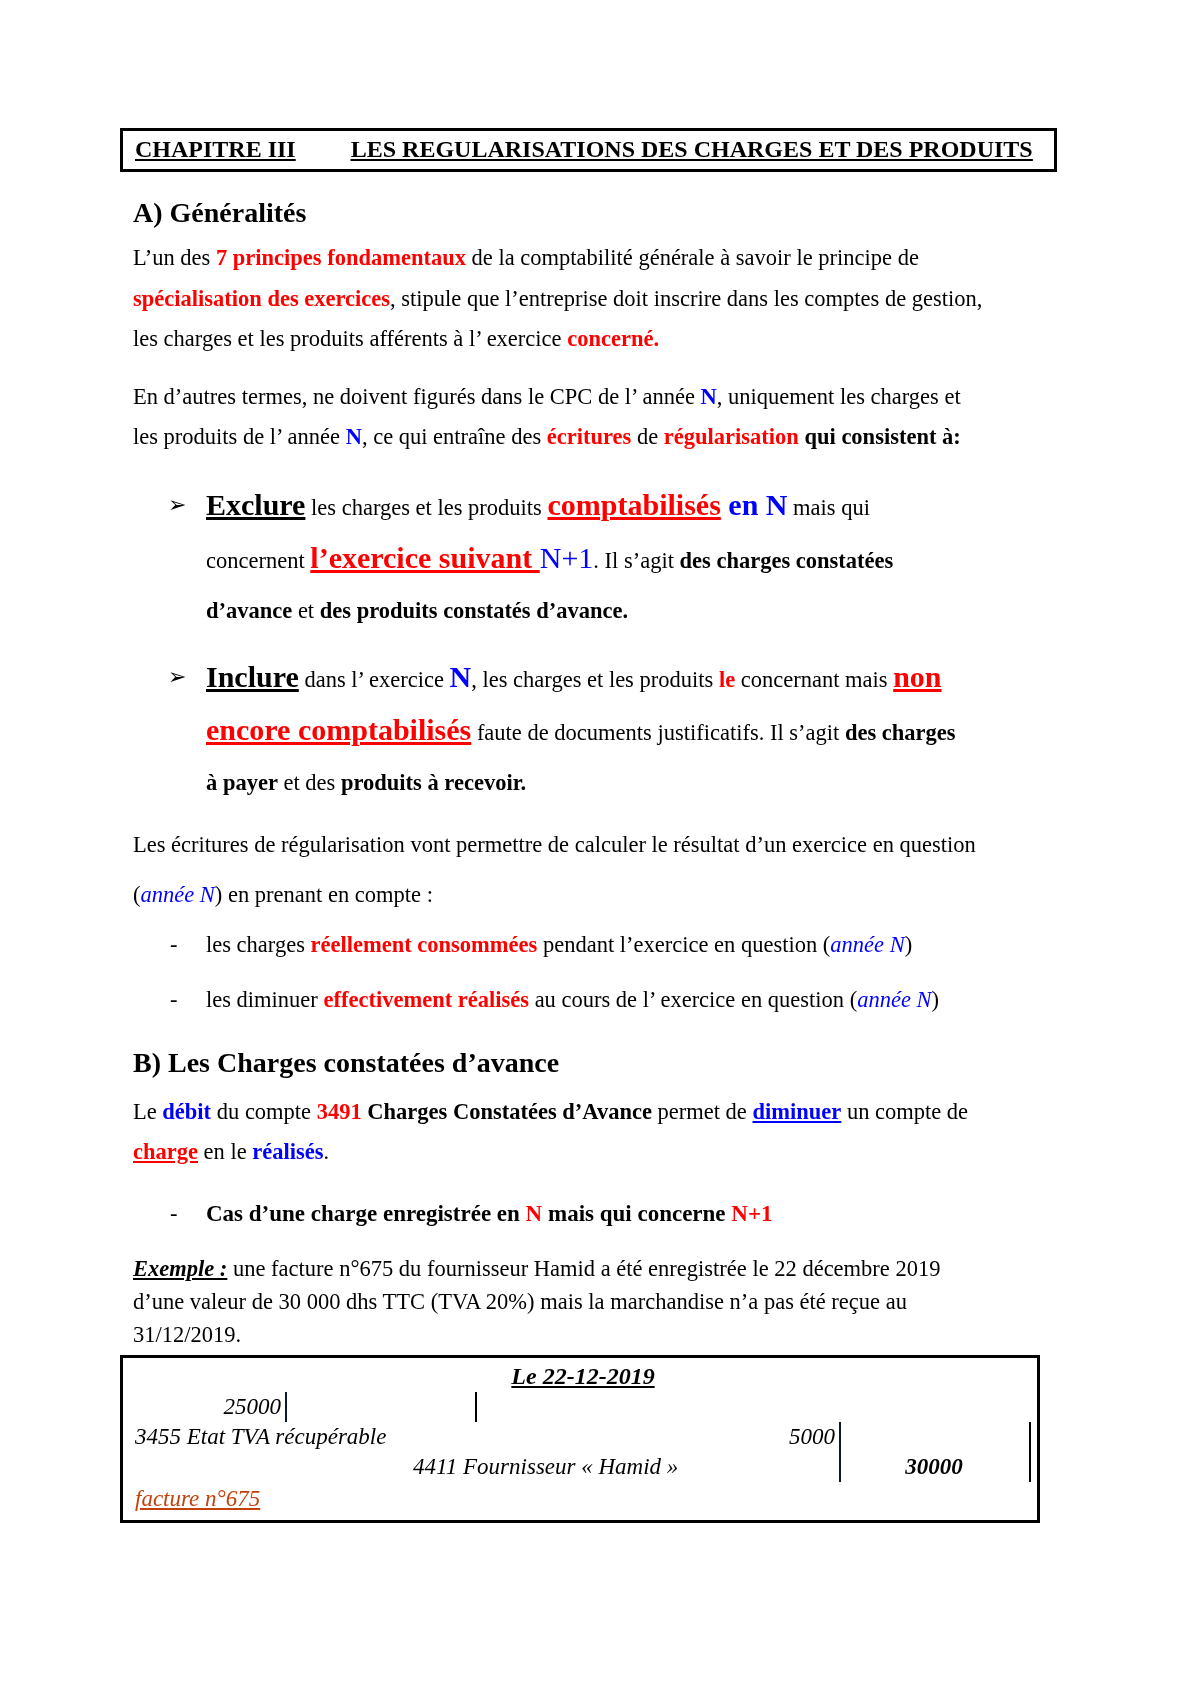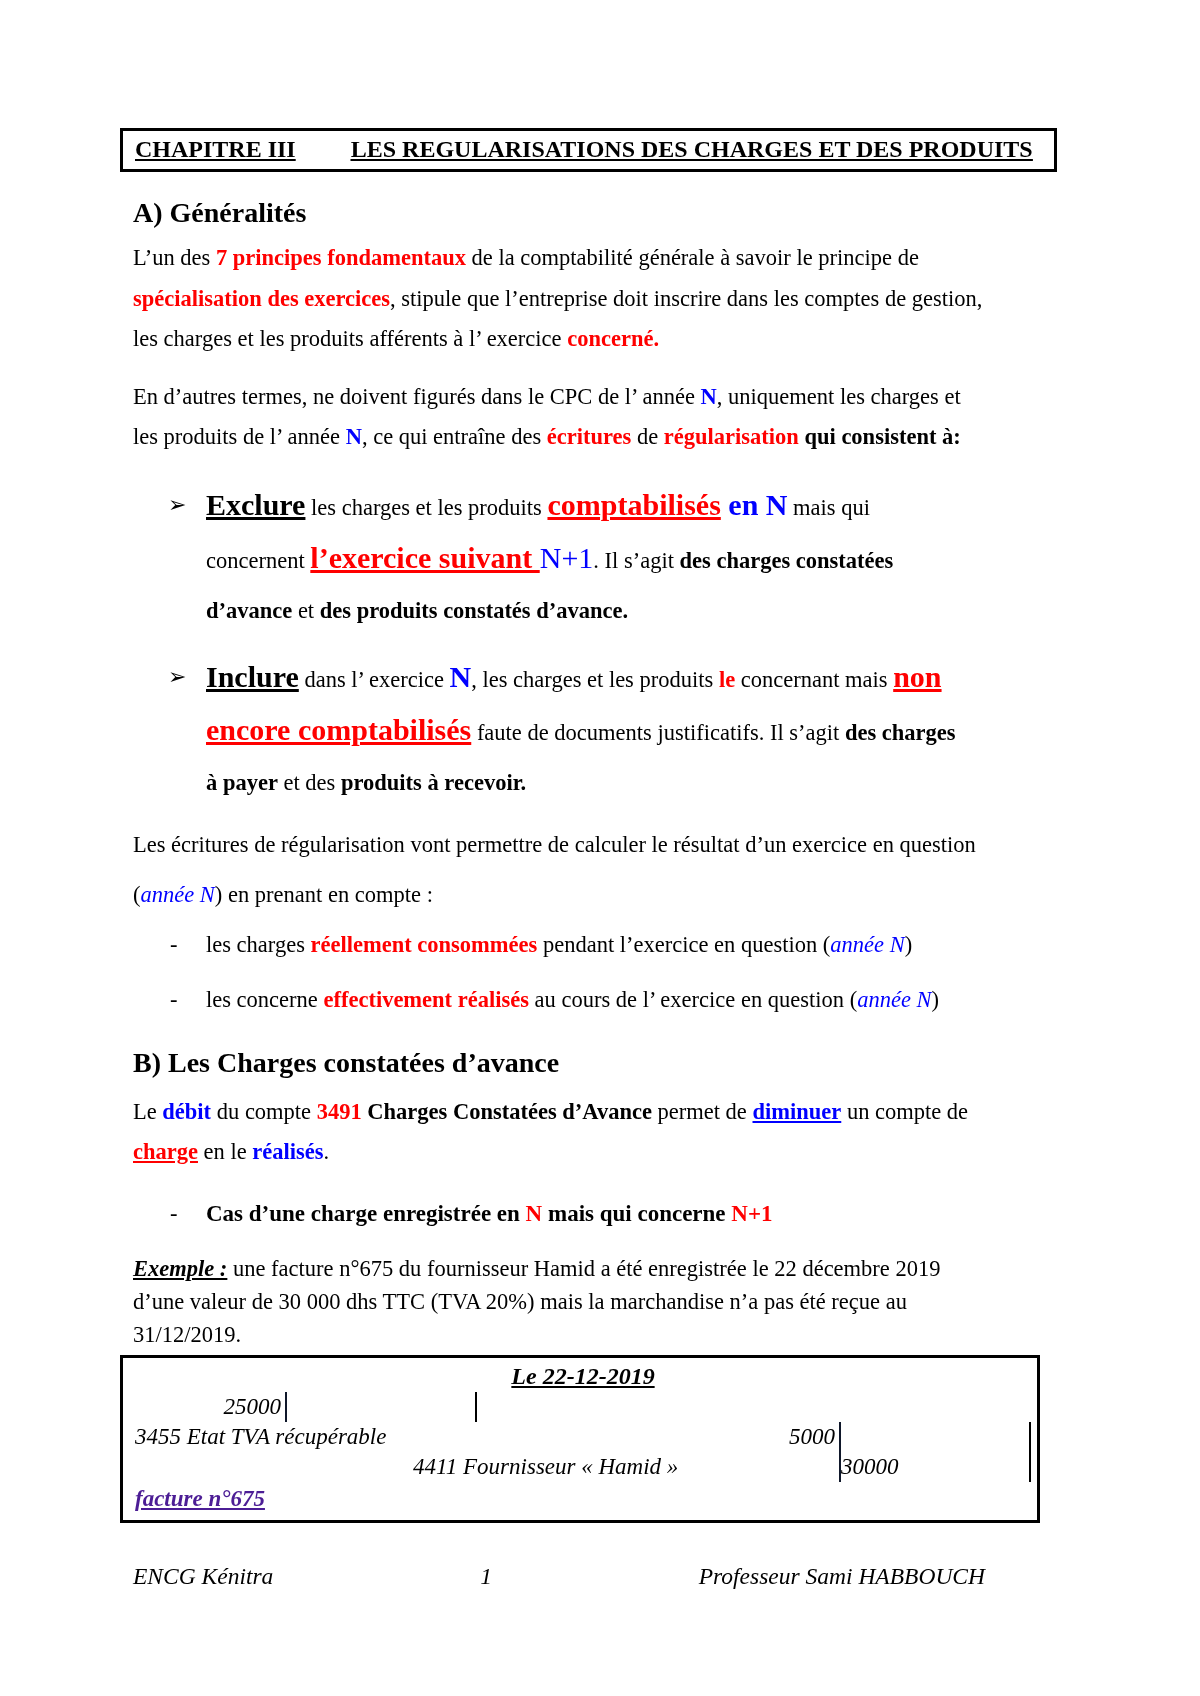--- a/index.html
+++ b/index.html
@@ -111,30 +111,30 @@
   .j-account { flex: 1; }
   .j-account.indent { padding-left: 278px; }
   .j-debit {
     width: 152px; flex: none;
     text-align: right;
     padding-right: 4px;
     border-right: 2px solid #0f172a;
   }
   .j-credit {
     width: 190px; flex: none;
-    text-align: left;
+    text-align: center;
     padding-right: 2px;
     border-right: 2px solid #000;
+    font-weight: bold;
   }
   .j-note {
-    color: #4c1d95;
+    color: #c2410c;
     text-decoration: underline;
     line-height: 30px;
     margin-top: 2px;
-    font-weight: bold;
   }
 
   .footer {
     display: flex;
     justify-content: space-between;
     align-items: baseline;
     margin: 40px 215px 0 133px;
     font-style: italic;
     font-size: 23.5px;
   }
@@ -167,21 +167,21 @@
 
   <p class="para para-spaced"><span>Les écritures de régularisation vont permettre de calculer le résultat d’un exercice en question (</span><span class="blue i">année N</span><span>) en prenant en compte :</span></p>
 
   <div class="dash">
     <span class="marker-dash">-</span>
     <div class="dash-text"><span>les charges </span><span class="red b">réellement consommées</span><span> pendant l’exercice en question (</span><span class="blue i">année N</span><span>)</span></div>
   </div>
 
   <div class="dash dash-2">
     <span class="marker-dash">-</span>
-    <div class="dash-text"><span>les concerne </span><span class="red b">effectivement réalisés</span><span> au cours de l’ exercice en question (</span><span class="blue i">année N</span><span>)</span></div>
+    <div class="dash-text"><span>les diminuer </span><span class="red b">effectivement réalisés</span><span> au cours de l’ exercice en question (</span><span class="blue i">année N</span><span>)</span></div>
   </div>
 
   <p class="heading heading-b">B) Les Charges constatées d’avance</p>
 
   <p class="para para-4"><span>Le </span><span class="blue b">débit</span><span> du compte </span><span class="red b">3491</span><span class="b"> Charges Constatées d’Avance</span><span> permet de </span><span class="blue b u">diminuer</span><span> un compte de </span><span class="red b u">charge</span><span> en le </span><span class="blue b">réalisés</span><span>.</span></p>
 
   <div class="dash dash-bold">
     <span class="marker-dash">-</span>
     <div class="dash-text"><span class="b">Cas d’une charge enregistrée en </span><span class="red b">N</span><span class="b"> mais qui concerne </span><span class="red b">N+1</span></div>
   </div>
@@ -200,19 +200,14 @@
       <div class="j-credit"></div>
     </div>
     <div class="j-row">
       <div class="j-account indent">4411 Fournisseur  « Hamid »</div>
       <div class="j-debit"></div>
       <div class="j-credit">30000</div>
     </div>
     <div class="j-note">facture n°675</div>
   </div>
 
-  <div class="footer">
-    <span>ENCG Kénitra</span>
-    <span>1</span>
-    <span>Professeur Sami HABBOUCH</span>
-  </div>
 
 </div>
 
 </body></html>

